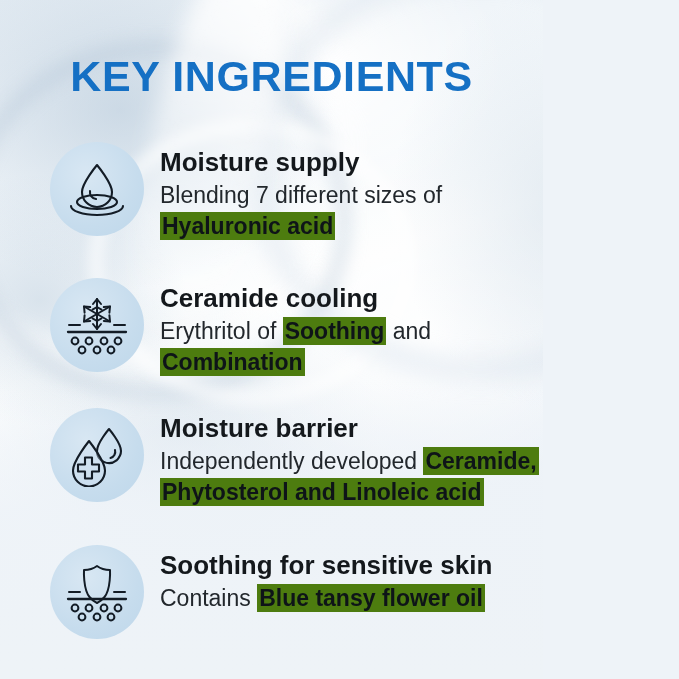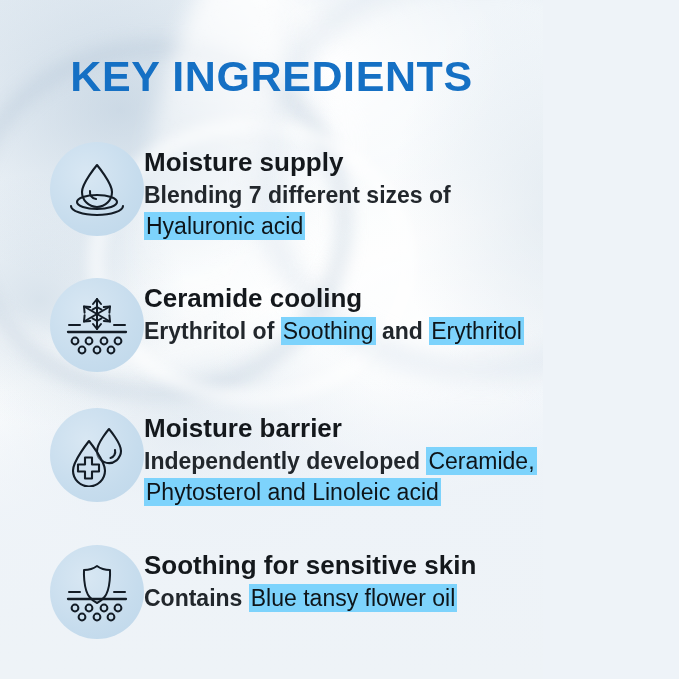--- a/index.html
+++ b/index.html
@@ -131,46 +131,47 @@
     flex: 0 0 94px;
     display: flex;
     align-items: center;
     justify-content: center;
   }
   .icon-circle svg {
     display: block;
   }
 
   .texts {
+    margin-left: 16px;
     padding-top: 6px;
   }
   .heading {
     font-size: 26px;
     font-weight: bold;
     color: #14181c;
     line-height: 1.12;
     white-space: nowrap;
   }
   .desc {
     margin-top: 3px;
     font-size: 23px;
     color: #22272c;
     line-height: 1.33;
     max-width: 510px;
   }
   .desc .hl {
-    background: #7dd3fc;
-    font-weight: normal;
+    background: #4d7c0f;
+    font-weight: bold;
     color: #0e1418;
     padding: 1px 2px;
     box-decoration-break: clone;
     -webkit-box-decoration-break: clone;
   }
   .desc .plain {
-    font-weight: bold;
+    font-weight: normal;
     text-align: center;
   }
 </style>
 </head>
 <body>
 
 <div id="poster">
 
   <div class="bg-layer bg-base"></div>
   <div class="bg-layer bg-swirl-a"></div>
@@ -228,21 +229,21 @@
             <circle cx="40" cy="49" r="3.4"></circle>
             <circle cx="54" cy="49" r="3.4"></circle>
             <circle cx="18" cy="58" r="3.4"></circle>
             <circle cx="33" cy="58" r="3.4"></circle>
             <circle cx="47" cy="58" r="3.4"></circle>
           </g>
         </svg>
       </div>
       <div class="texts">
         <div class="heading">Ceramide cooling</div>
-        <div class="desc"><span class="plain">Erythritol of </span><span class="hl">Soothing</span><span class="plain"> and </span><span class="hl">Erythritol</span></div>
+        <div class="desc"><span class="plain">Erythritol of </span><span class="hl">Soothing</span><span class="plain"> and </span><span class="hl">Combination</span></div>
       </div>
     </div>
 
     <div class="item item-3">
       <div class="icon-circle">
         <svg width="64" height="64" viewBox="0 0 64 64" fill="none" stroke="#131c26" stroke-width="2.1" stroke-linecap="round" stroke-linejoin="round">
           <path d="M44 6 C44 6 32 20 32 28 a12 12 0 0 0 19.5 9.4 C54 35 56 31 56 28 C56 20 44 6 44 6 Z"></path>
           <path d="M50 27 a6.5 6.5 0 0 1 -4.5 8"></path>
           <path d="M24 18 C24 18 8 38 8 47.5 a16 16 0 0 0 32 0 C40 38 24 18 24 18 Z" fill="#cddff0" fill-opacity="0.35"></path>
           <path d="M20.5 41.5 h7 v-7 h7 v7 h7 v7 h-7 v7 h-7 v-7 h-7 Z" transform="translate(-7.5,0)"></path>

